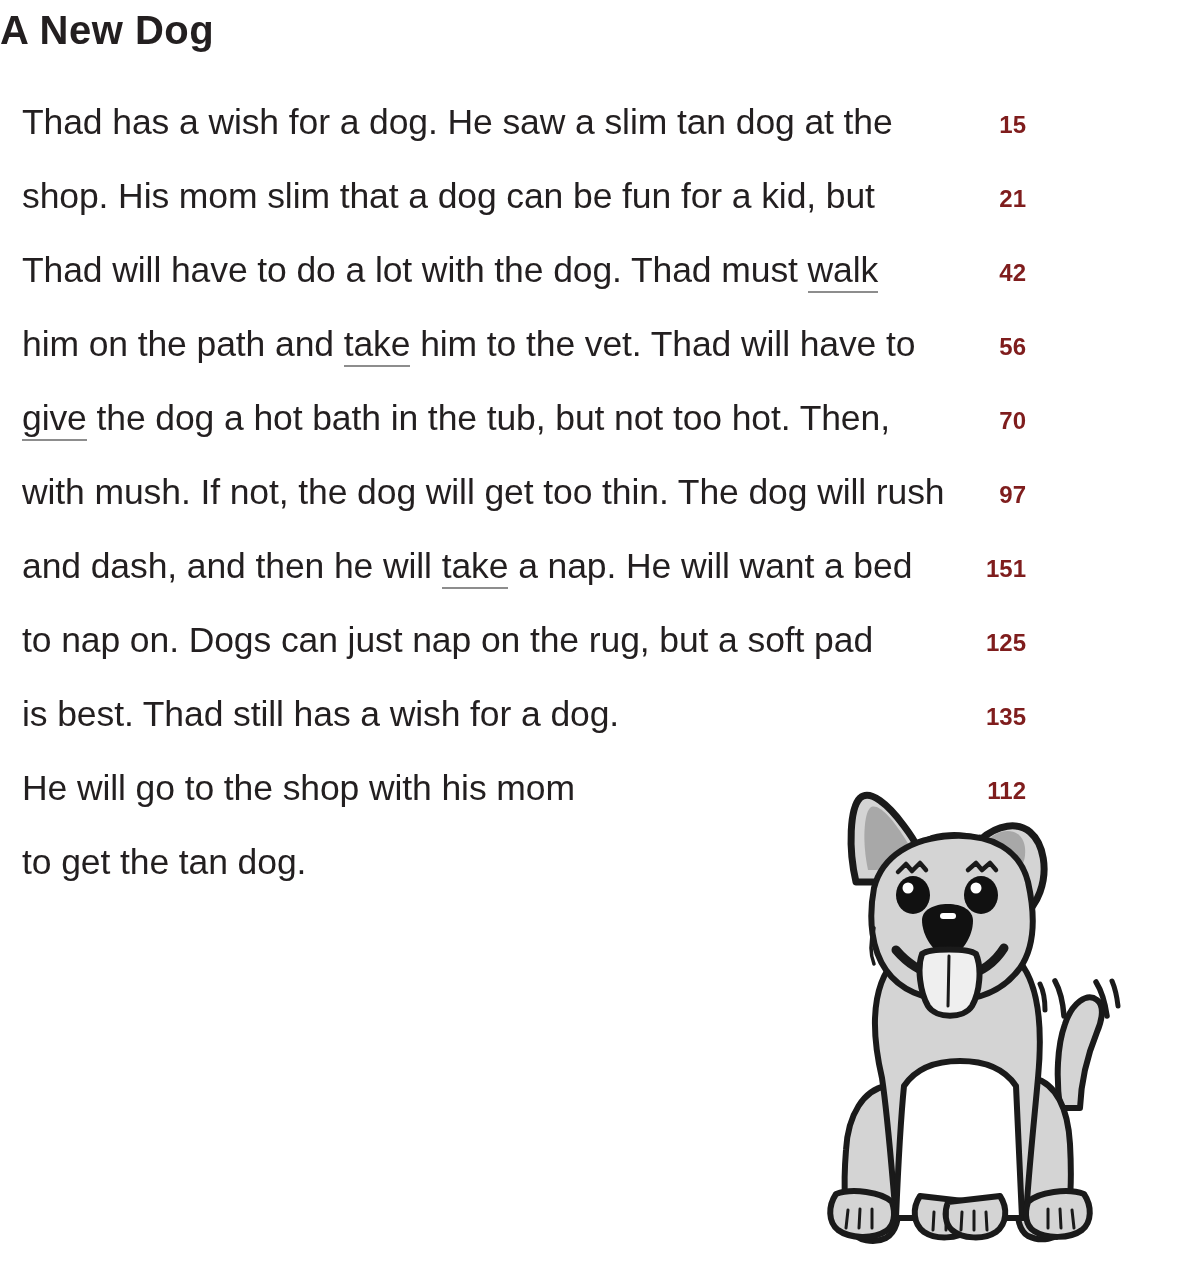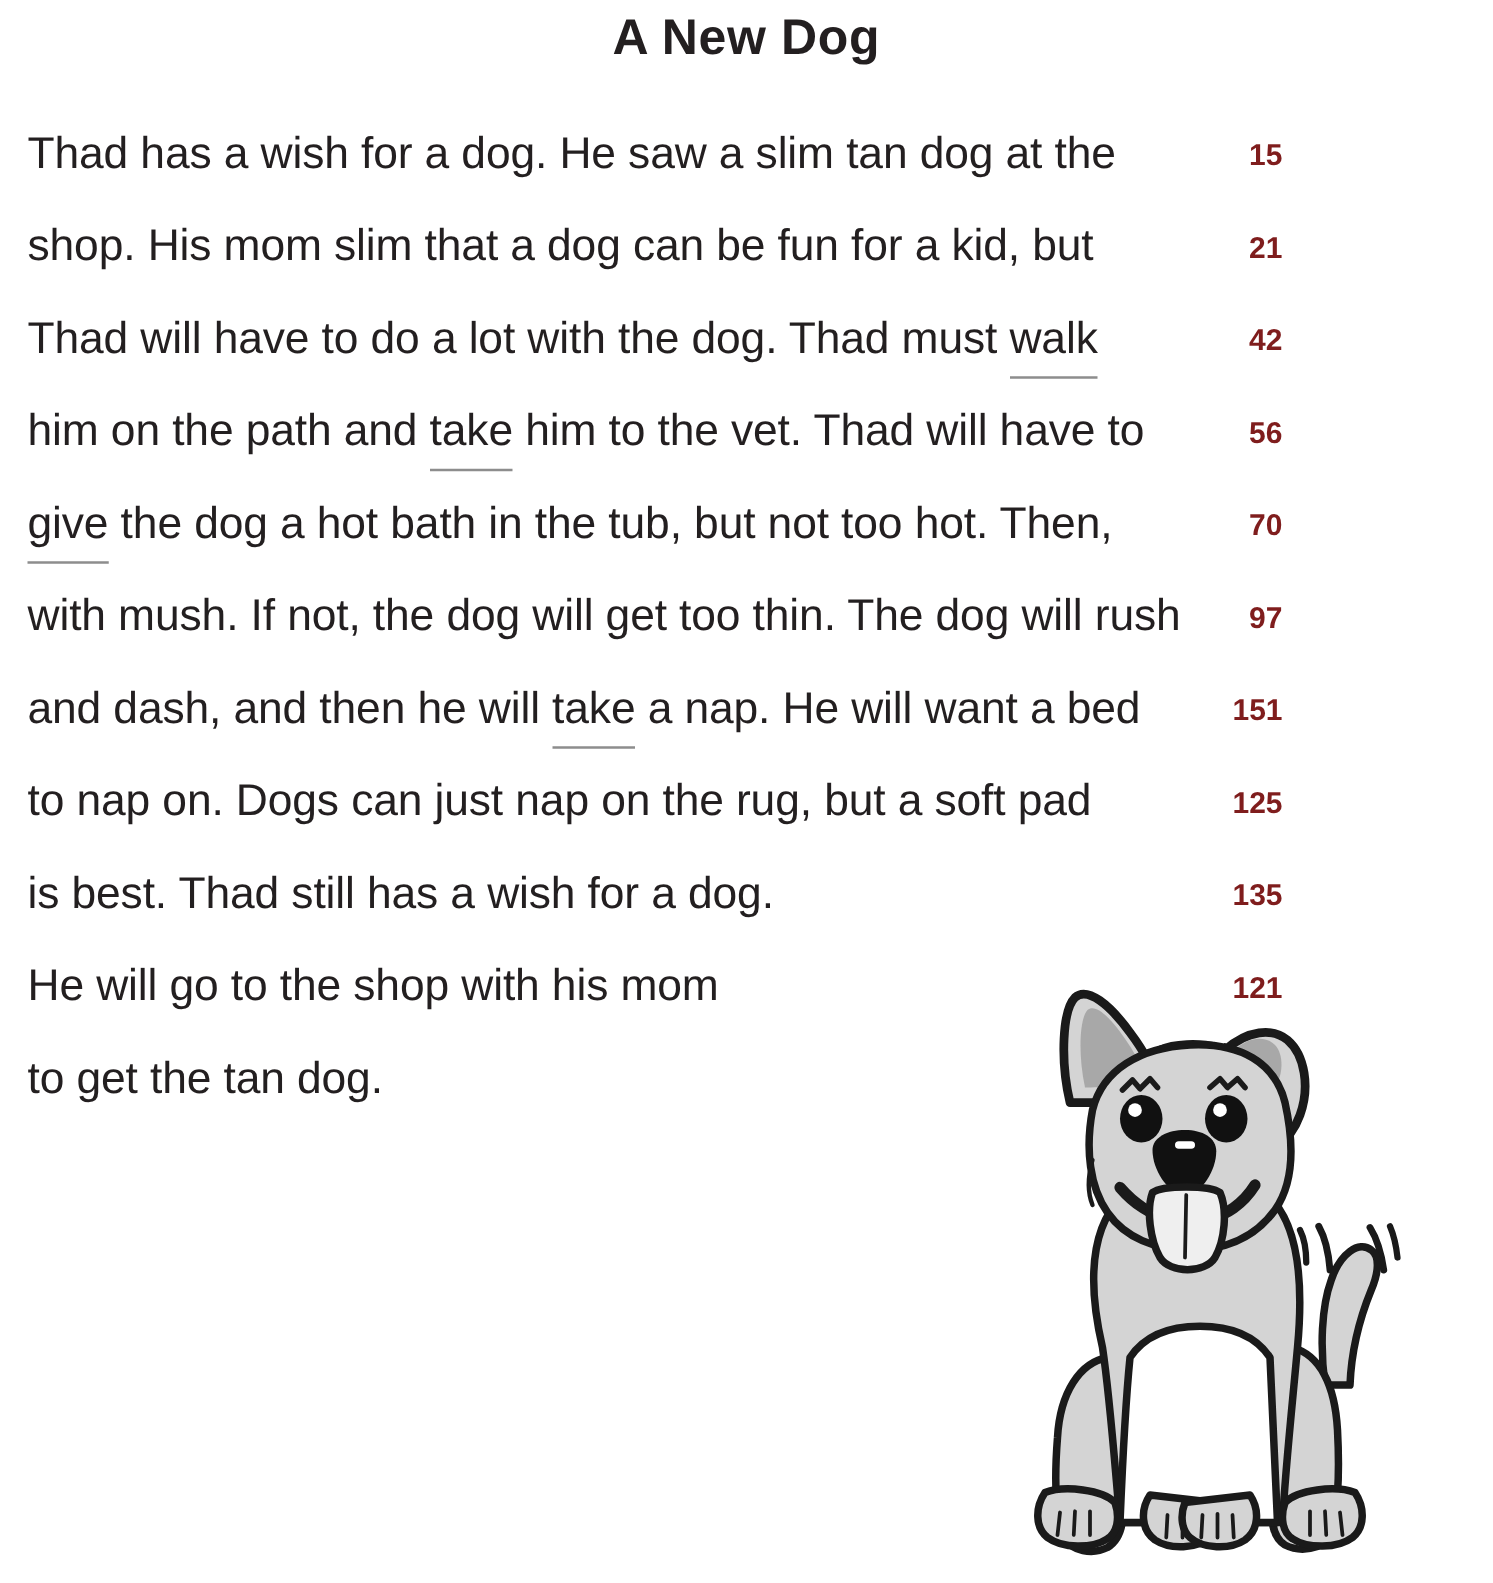--- a/index.html
+++ b/index.html
@@ -18,21 +18,20 @@
   .page {
     position: relative;
     width: 1194px;
     height: 1266px;
   }
   .title {
     position: absolute;
     top: 8px;
     left: 0;
     width: 1194px;
-    text-align: center;
     font-family: "Liberation Sans", sans-serif;
     font-weight: bold;
     font-size: 40px;
     letter-spacing: 0.5px;
     color: #231f20;
   }
   .passage {
     position: absolute;
     top: 100px;
     left: 0;
@@ -61,21 +60,21 @@
     width: 74px;
     text-align: right;
     font-size: 24px;
     font-weight: bold;
     line-height: 38px;
     color: #7f1d1d;
   }
   .line-text u {
     text-decoration: none;
     border-bottom: 2.5px solid #8d8d8d;
-    padding-bottom: 11px;
+    padding-bottom: 1px;
   }
   
   .n-col { right: 40px; }
 
   .dog-wrap {
     position: absolute;
     left: 812px;
     top: 778px;
     width: 350px;
     height: 488px;
@@ -121,21 +120,21 @@
       <div class="line-row">
         <div class="line-text">to nap on. Dogs can just nap on the rug, but a soft pad</div>
         <div class="line-num n-col">125</div>
       </div>
       <div class="line-row">
         <div class="line-text">is best. Thad still has a wish for a dog.</div>
         <div class="line-num n-col">135</div>
       </div>
       <div class="line-row">
         <div class="line-text">He will go to the shop with his mom</div>
-        <div class="line-num n-col">121</div>
+        <div class="line-num n-col">112</div>
       </div>
       <div class="line-row">
         <div class="line-text">to get the tan dog.</div>
         <div class="line-num n-col">149</div>
       </div>
     </div>
 
   <div class="dog-wrap">
     <svg width="350" height="488" viewBox="0 0 350 488" xmlns="http://www.w3.org/2000/svg">
       <g>

